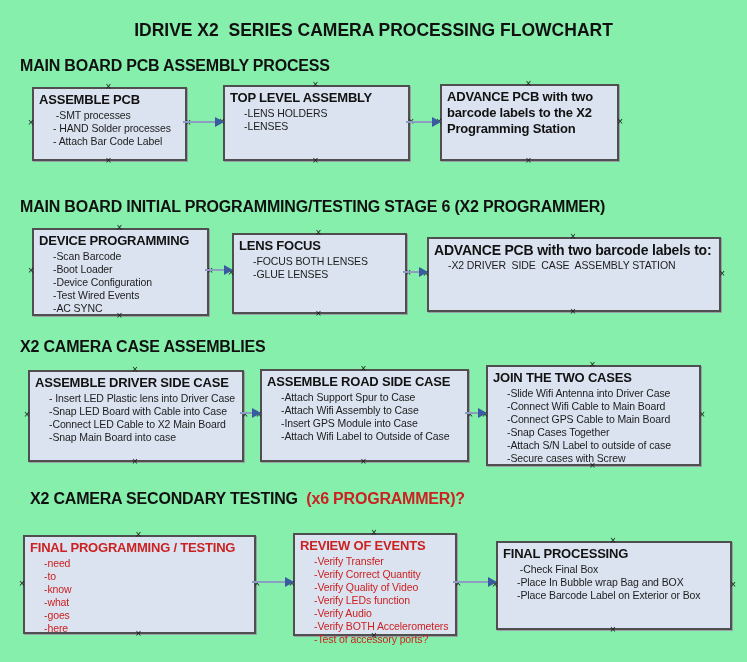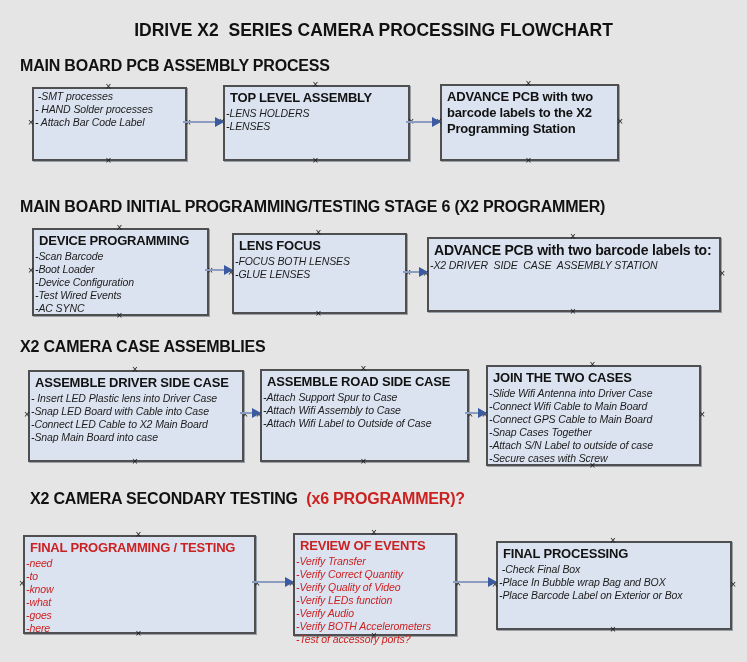--- a/index.html
+++ b/index.html
@@ -1,48 +1,49 @@
 <!DOCTYPE html>
 <html><head>
 <meta charset="utf-8">
 <style>
   html,body{margin:0;padding:0;background:#ffffff;}
-  #canvas{position:relative;width:747px;height:662px;background:#e5e5e5;
+  #canvas{position:relative;width:747px;height:662px;background:#86efac;
           font-family:"Liberation Sans","DejaVu Sans",sans-serif;overflow:hidden;}
   .main-title{position:absolute;top:20px;left:0;width:100%;text-align:center;
               font-weight:bold;font-size:17.5px;color:#111;white-space:pre;}
   .sec-header{position:absolute;font-weight:bold;font-size:16px;color:#111;white-space:pre;letter-spacing:-0.2px;}
   .sec-header .red-part{color:#cc2121;text-align:right;}
   .fbox{position:absolute;background:#dbe3f0;border:2px solid #4f4f4f;box-shadow:1px 1px 0 #9aa0a8;}
   .fbox-title{font-weight:bold;font-size:13px;line-height:16px;padding:3px 4px 0 5px;
               letter-spacing:-0.2px;color:#121212;white-space:pre-wrap;}
   .fbox.wide .fbox-title{white-space:nowrap;font-size:14px;}
   .fbox-items{padding-top:1px;}
-  .fbox-item{font-size:10.5px;line-height:13px;padding-left:1px;letter-spacing:-0.1px;
-             color:#1c1c1c;white-space:pre-wrap;font-style:italic;}
+  .fbox-item{font-size:10.5px;line-height:13px;padding-left:19px;letter-spacing:-0.1px;
+             color:#1c1c1c;white-space:pre-wrap;}
   .fbox.red .fbox-title,.fbox.red .fbox-item{color:#cc2121;}
   .cp{position:absolute;font-size:10px;line-height:10px;color:#1a1a1a;}
   .cp-t{top:-7px;left:calc(50% - 4px);}
   .cp-b{bottom:-7px;left:calc(50% - 4px);}
   .cp-l{left:-6px;top:calc(50% - 6px);}
   .cp-r{right:-6px;top:calc(50% - 6px);}
   .arrow{position:absolute;height:2px;background:#8b9dc1;}
   .ah{position:absolute;right:-1px;top:-4px;width:0;height:0;
       border-left:9px solid #3b5ba1;border-top:5px solid transparent;border-bottom:5px solid transparent;}
 </style>
 </head>
 <body>
 
 <div id="canvas">
 
   <div class="main-title">IDRIVE X2  SERIES CAMERA PROCESSING FLOWCHART</div>
 
   <div class="sec-header" style="left:20px;top:57px">MAIN BOARD PCB ASSEMBLY PROCESS</div>
 
   <div class="fbox" style="left:32px;top:87px;width:151px;height:70px">
+    <div class="fbox-title">ASSEMBLE PCB</div>
     <div class="fbox-items">
         <div class="fbox-item"> -SMT processes</div>
         <div class="fbox-item">- HAND Solder processes</div>
         <div class="fbox-item">- Attach Bar Code Label</div>
       </div>
   <span class="cp cp-t">×</span>
       <span class="cp cp-b">×</span>
       <span class="cp cp-l">×</span>
       <span class="cp cp-r">×</span>
     </div>
@@ -117,20 +118,21 @@
   <span class="cp cp-t">×</span>
       <span class="cp cp-b">×</span>
       <span class="cp cp-l">×</span>
       <span class="cp cp-r">×</span>
     </div>
   <div class="fbox" style="left:260px;top:369px;width:205px;height:89px">
     <div class="fbox-title">ASSEMBLE ROAD SIDE CASE</div>
     <div class="fbox-items">
         <div class="fbox-item">-Attach Support Spur to Case</div>
         <div class="fbox-item">-Attach Wifi Assembly to Case</div>
+        <div class="fbox-item">-Insert GPS Module into Case</div>
         <div class="fbox-item">-Attach Wifi Label to Outside of Case</div>
       </div>
   <span class="cp cp-t">×</span>
       <span class="cp cp-b">×</span>
       <span class="cp cp-l">×</span>
       <span class="cp cp-r">×</span>
     </div>
   <div class="fbox" style="left:486px;top:365px;width:211px;height:97px">
     <div class="fbox-title">JOIN THE TWO CASES</div>
     <div class="fbox-items">

